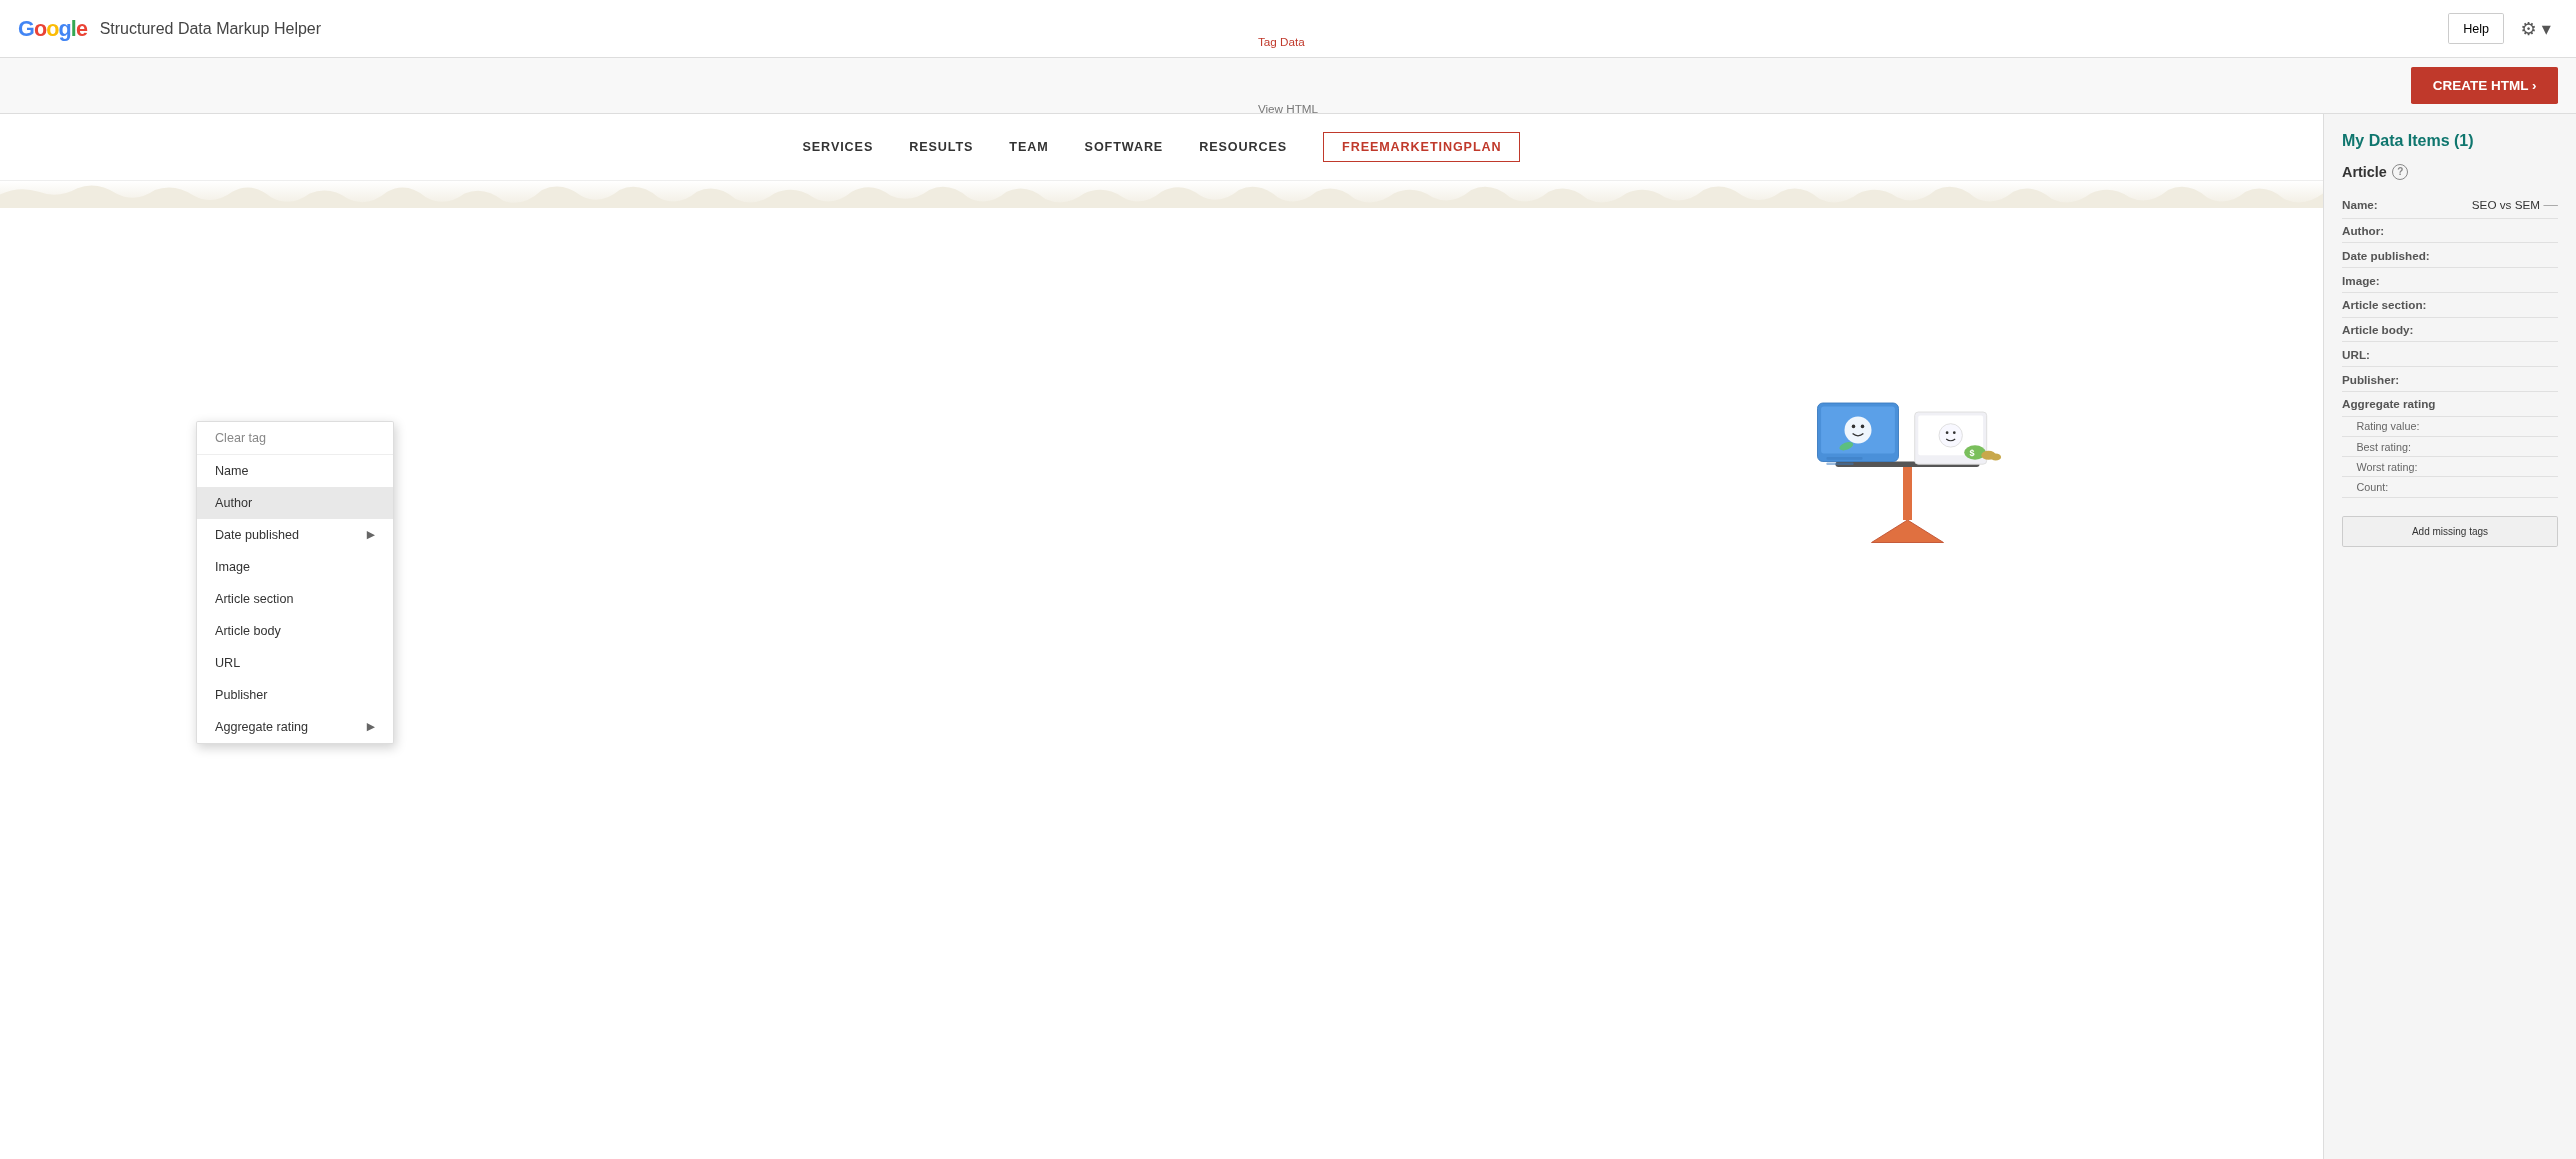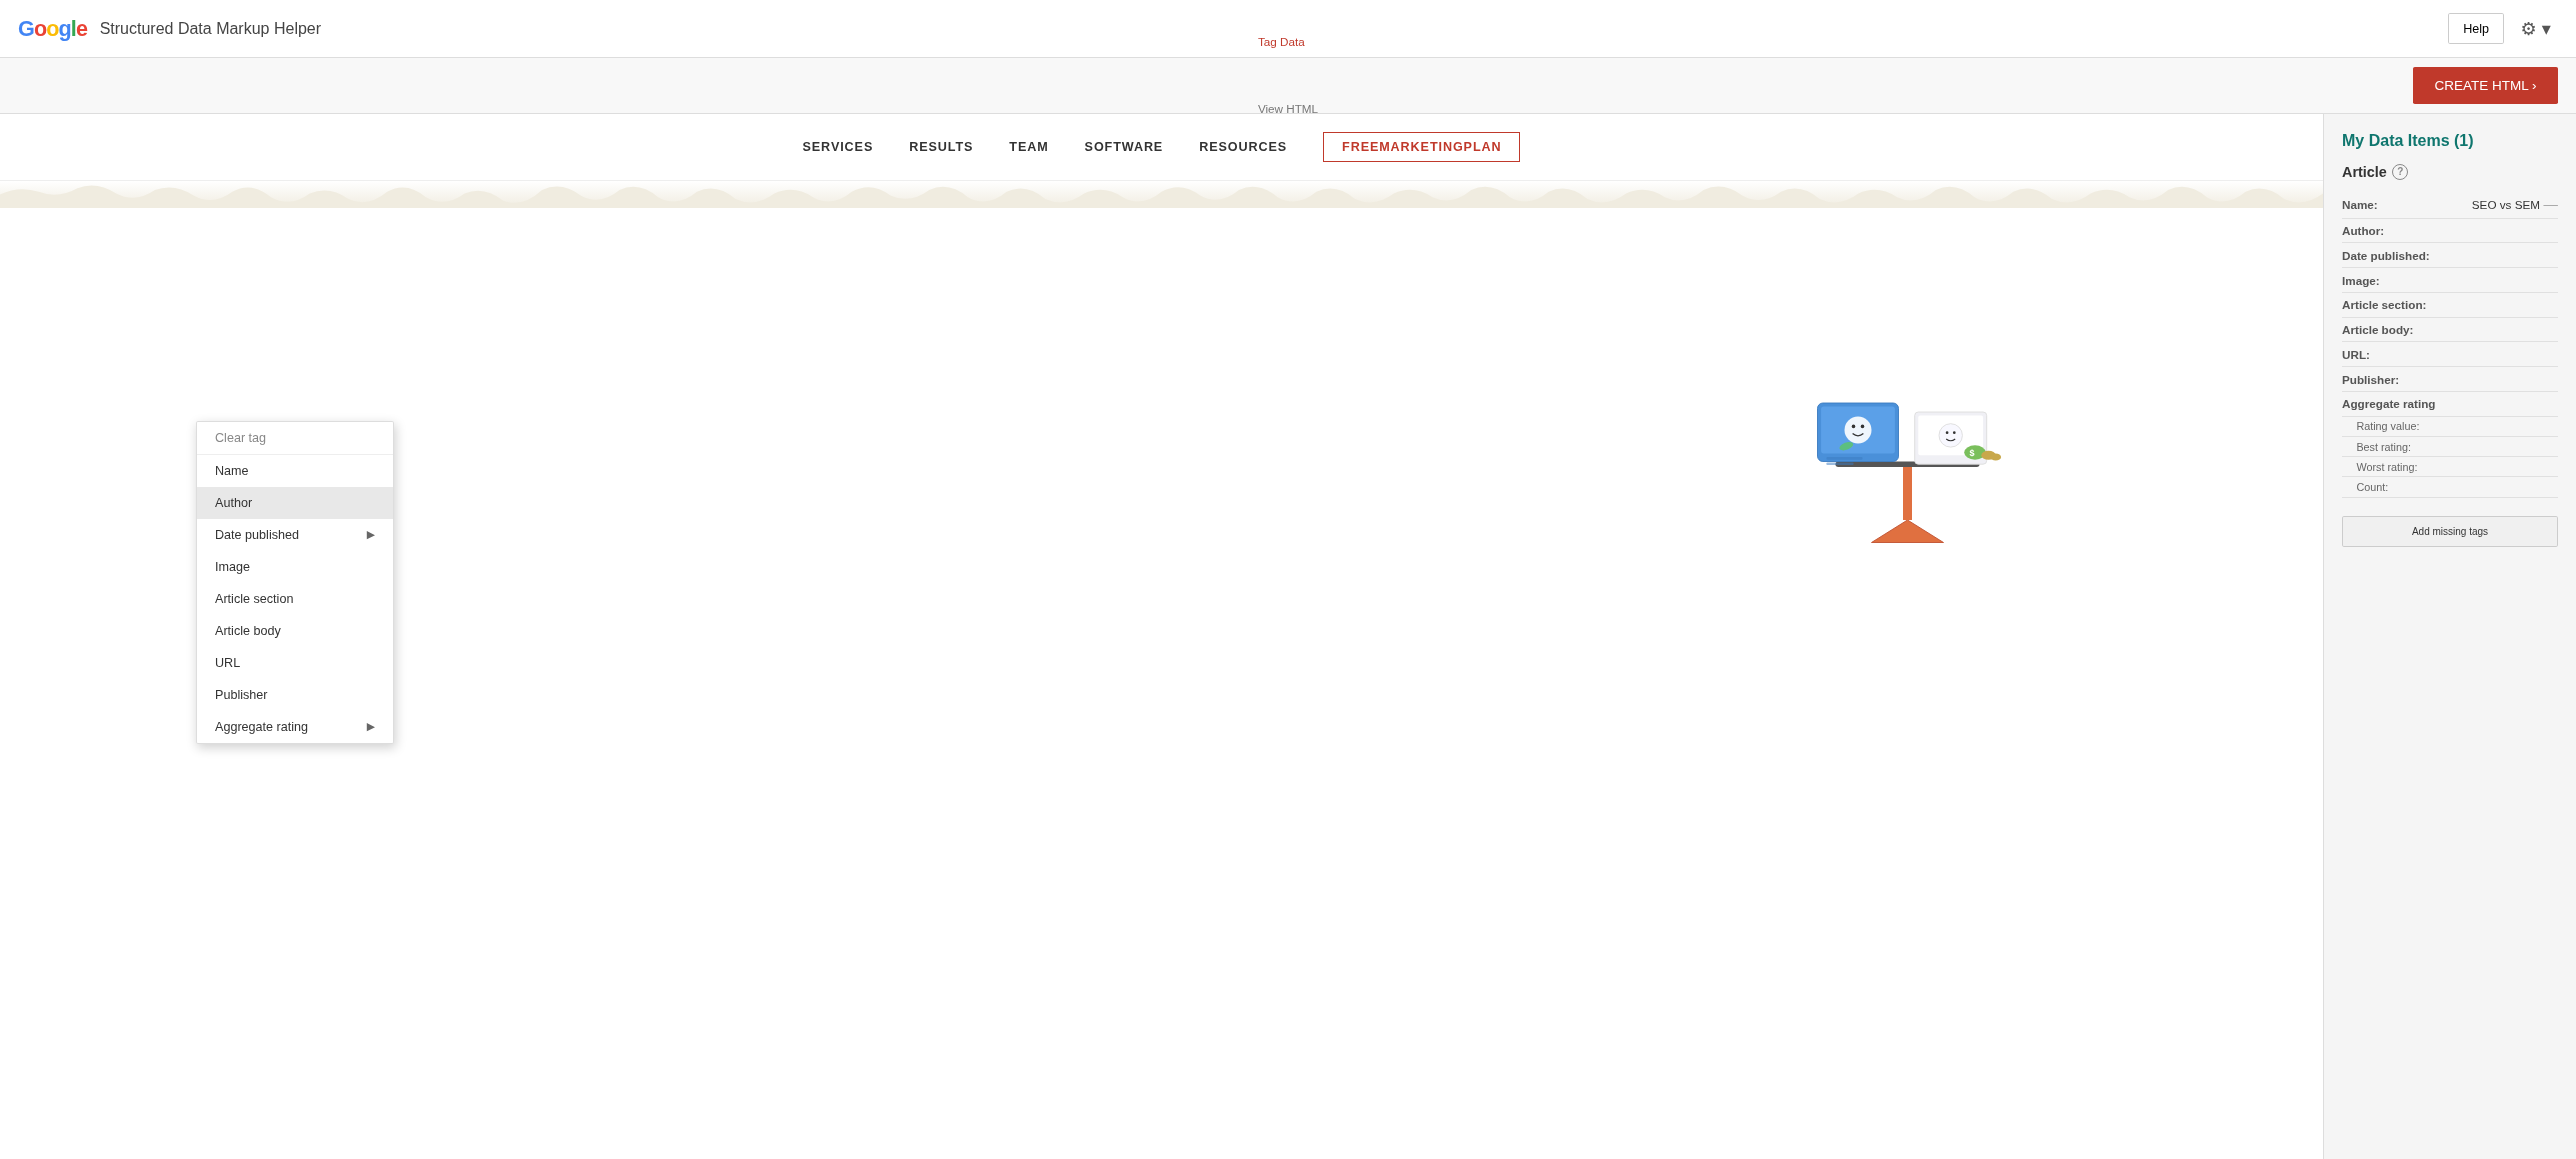--- a/index.html
+++ b/index.html
@@ -80,21 +80,21 @@
       justify-content: flex-end;
       padding: 9px 18px;
       border-bottom: 0.9px solid #ddd;
     }
     #create-html-btn {
       background: #c0392b;
       color: #fff;
       border: none;
       padding: 10.8px 21.6px;
       font-size: 13.5px;
-      font-weight: normal;
+      font-weight: bold;
       cursor: pointer;
       border-radius: 1.8px;
       display: flex;
       align-items: center;
       gap: 7.2px;
     }
 
     
     #main {
       display: flex;

